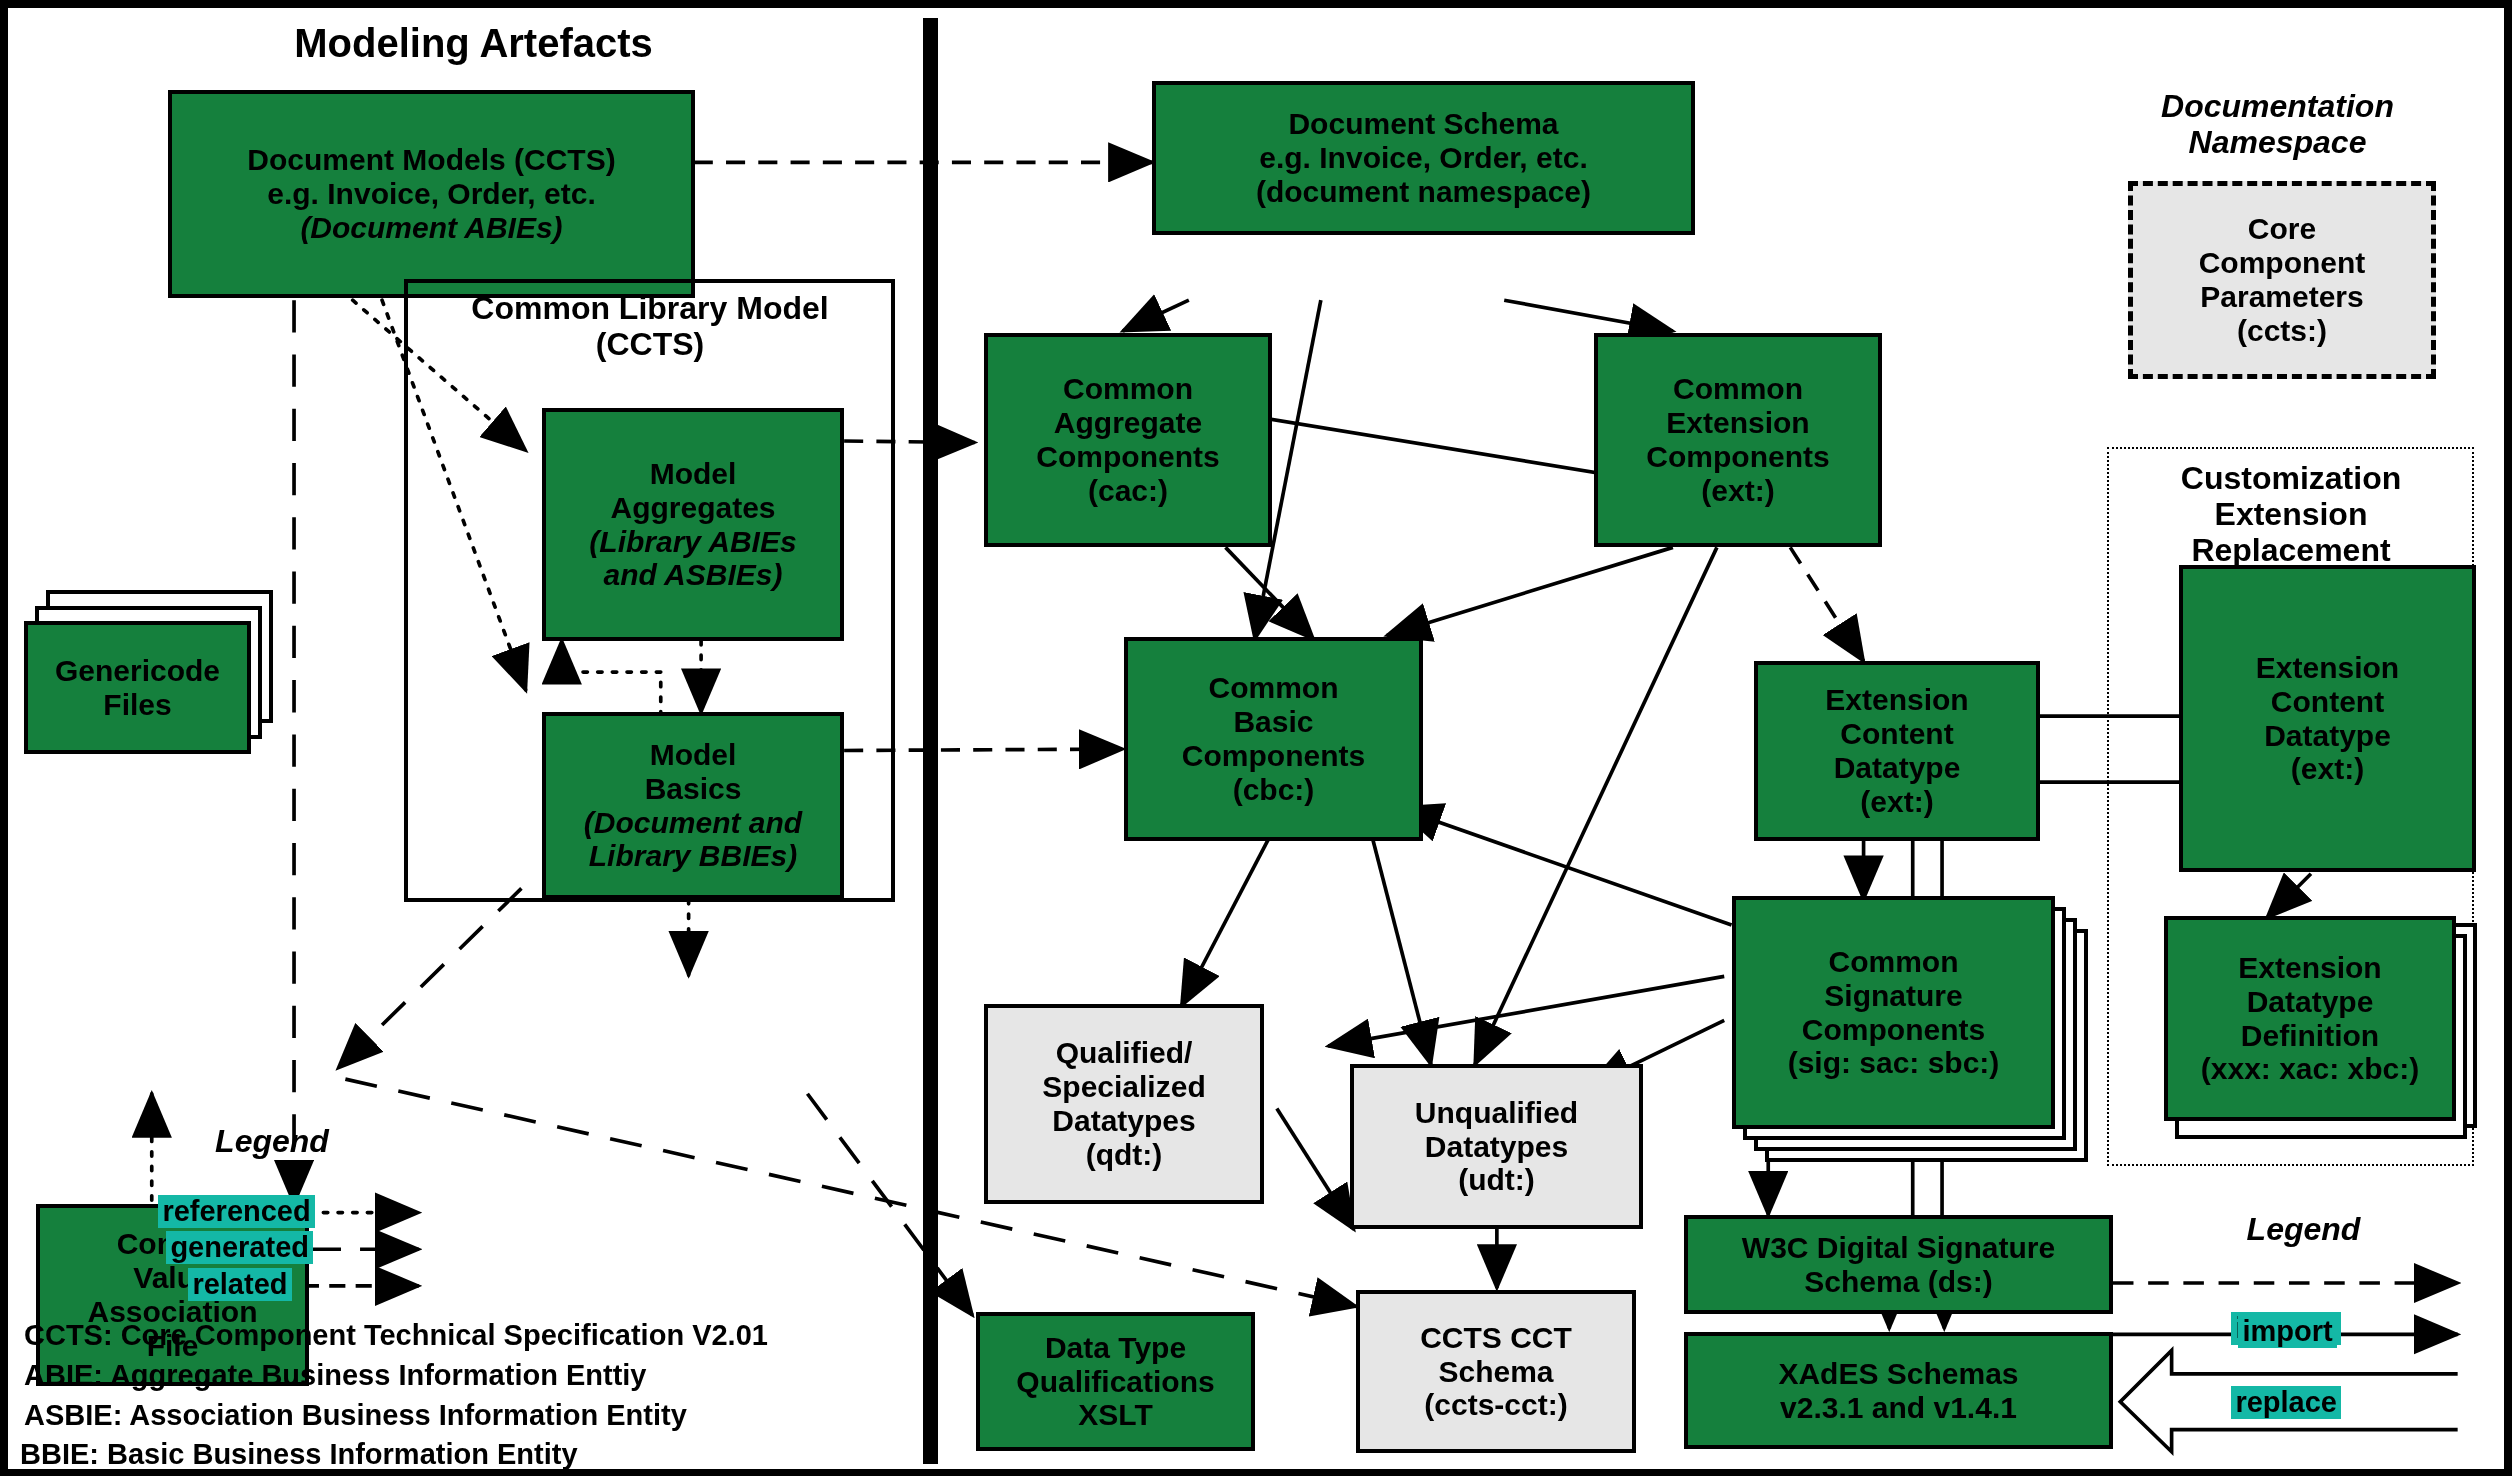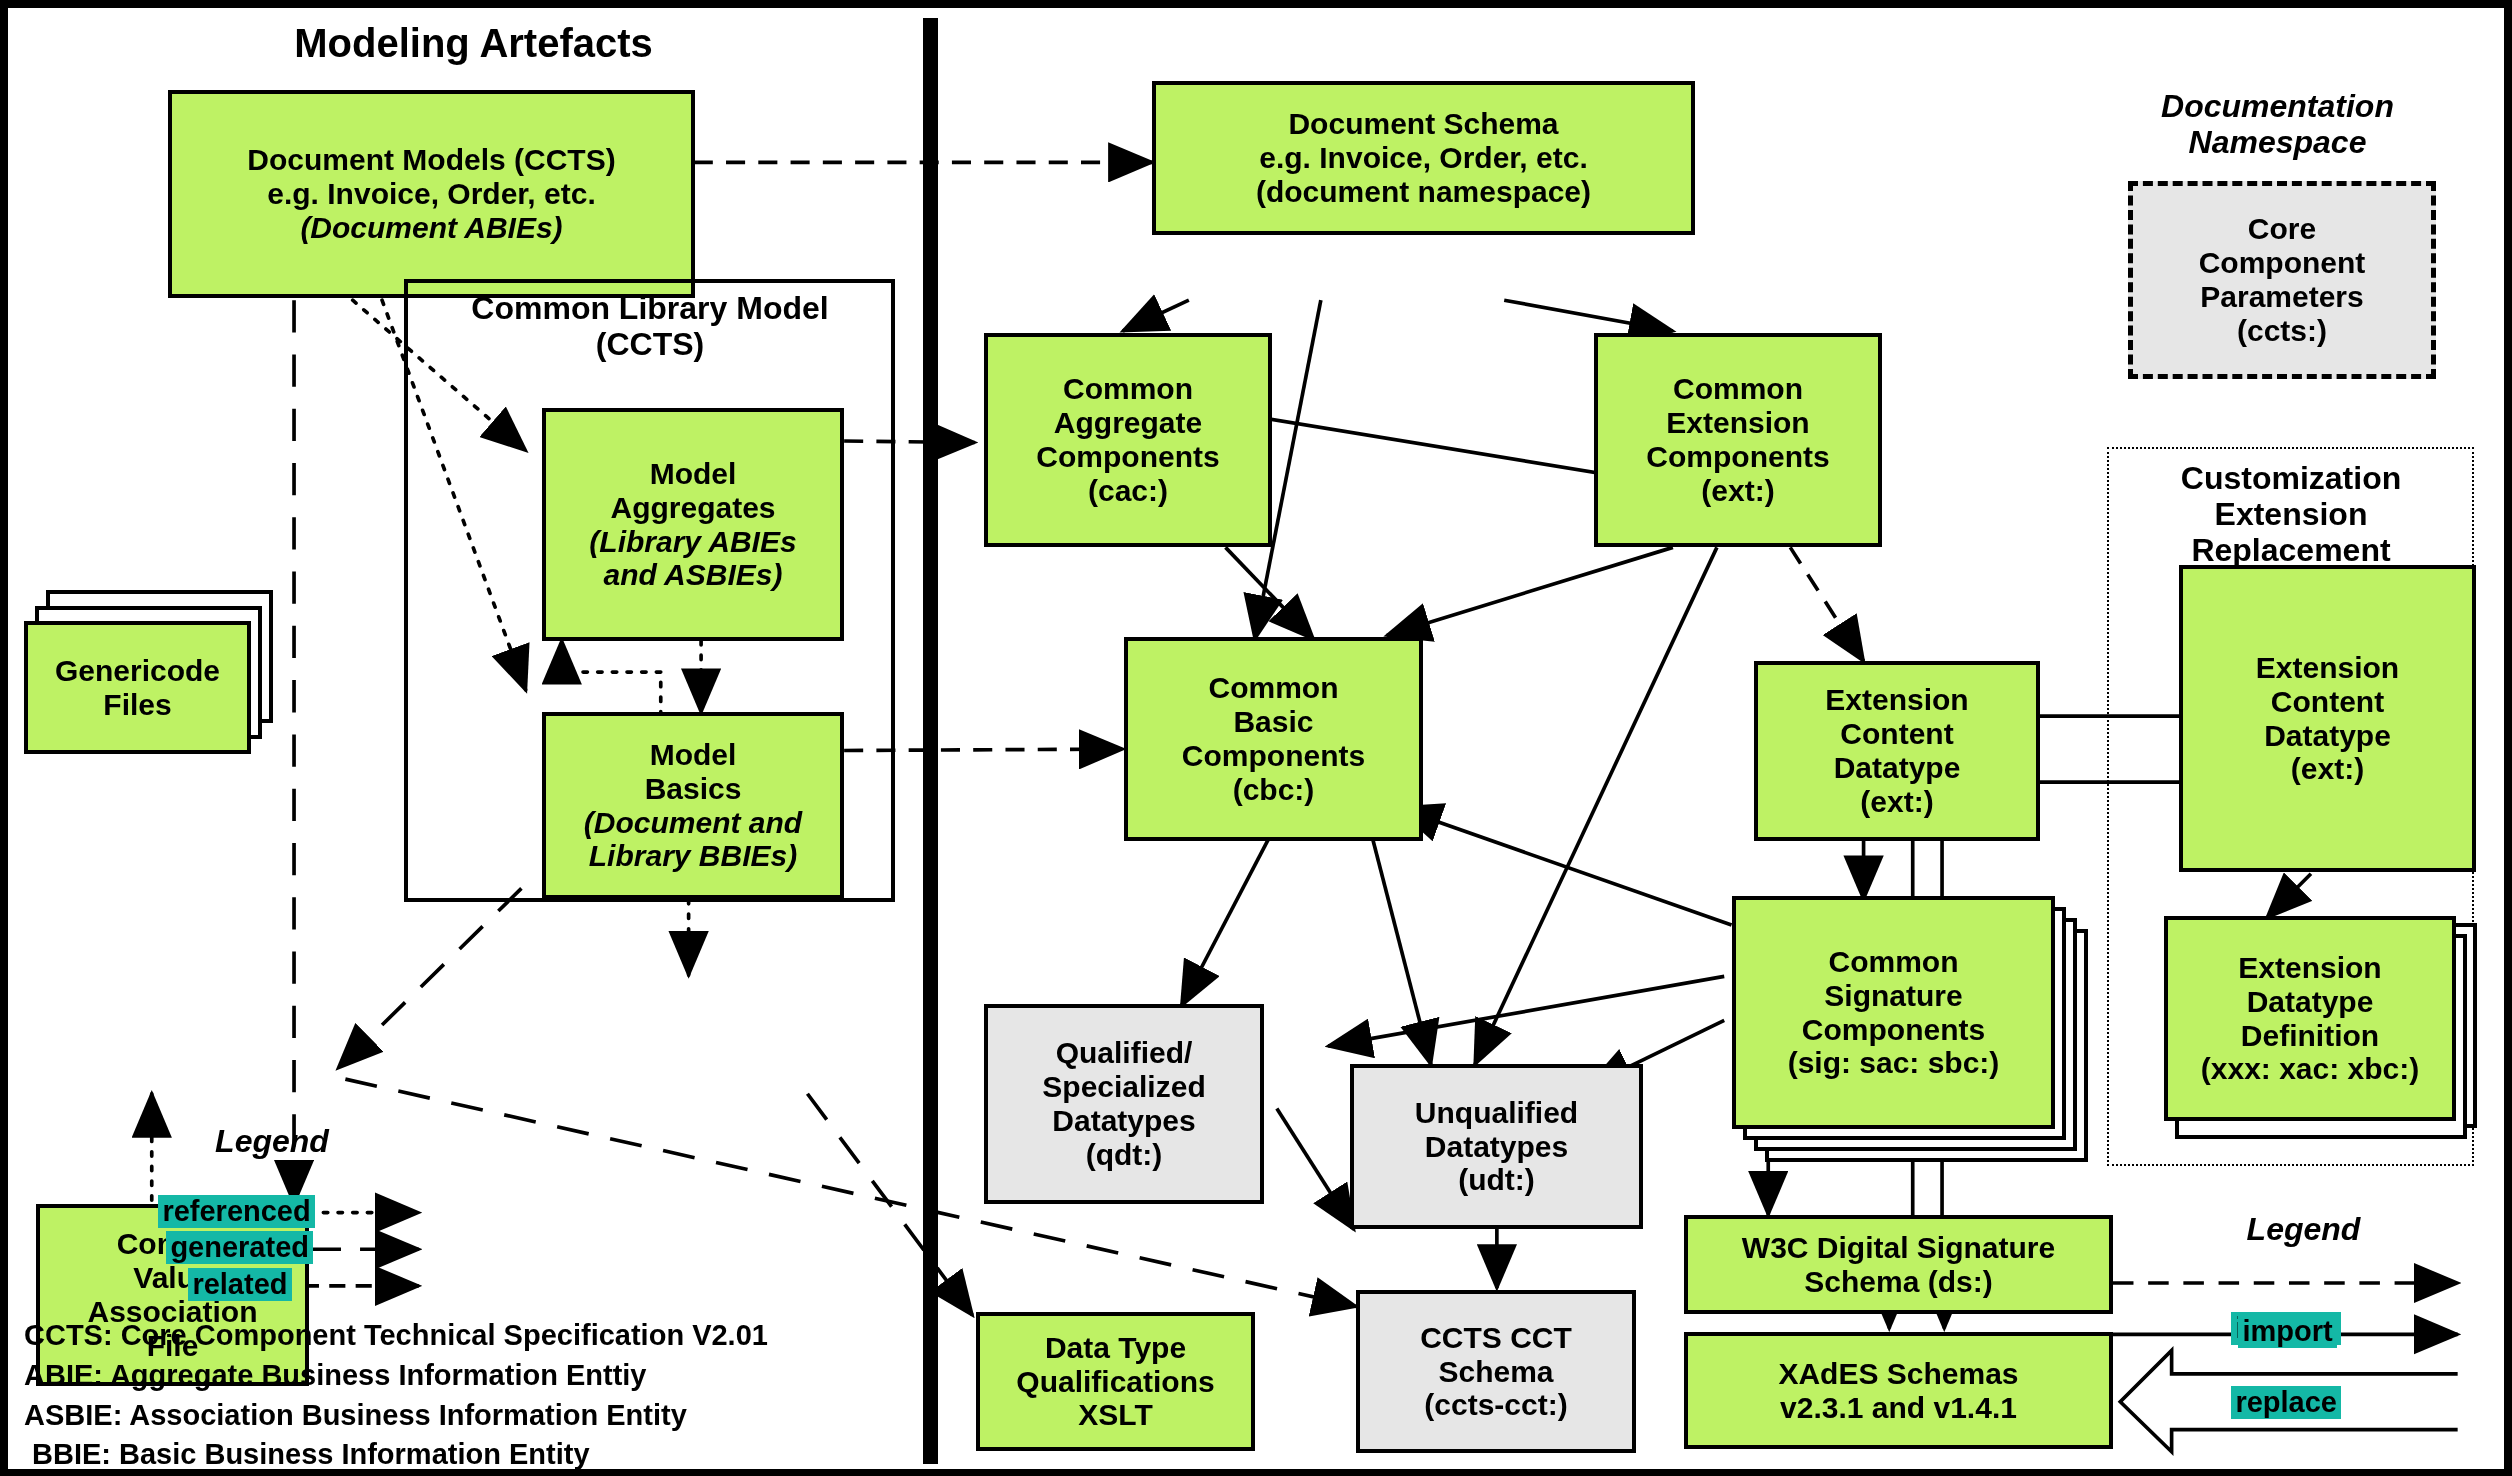--- a/index.html
+++ b/index.html
@@ -5,21 +5,21 @@
   html,body{margin:0;padding:0;background:#fff;}
   body{font-family:"Liberation Sans",sans-serif;}
   #stage{position:relative;width:2512px;height:1477px;background:#fff;
          border:8.8px solid #000;box-sizing:border-box;overflow:hidden;}
   #svgLayer{position:absolute;left:0;top:0;width:2512px;height:1477px;pointer-events:none;}
   .hdr{position:absolute;font-weight:bold;font-size:40px;text-align:center;color:#000;}
   .nsgroup-title{position:absolute;font-weight:bold;font-style:italic;font-size:32px;
                  text-align:center;line-height:1.12;color:#000;}
   .grouptitle{position:absolute;font-weight:bold;font-size:32px;text-align:center;
               line-height:1.12;color:#000;}
-  .box{position:absolute;box-sizing:border-box;background:#bef264;border:4.4px solid #000;
+  .box{position:absolute;box-sizing:border-box;background:#15803d;border:4.4px solid #000;
        display:flex;align-items:center;justify-content:center;text-align:center;
        font-weight:bold;font-size:30px;line-height:1.13;color:#000;padding:1.5px 4.4px;}
   .box.shaded{background:#e6e6e6;}
   .box.dashedb{border:5.9px dashed #000;}
   .box .it{font-style:italic;display:block;}
   .container{position:absolute;box-sizing:border-box;border:4.4px solid #000;background:transparent;}
   .dotcontainer{position:absolute;box-sizing:border-box;border:2.9px dotted #000;background:transparent;}
   .stackshadow{position:absolute;box-sizing:border-box;border:4.4px solid #000;background:#fff;}
   .legend-t{position:absolute;font-weight:bold;font-style:italic;font-size:32px;
             text-align:center;color:#000;}
@@ -193,21 +193,21 @@
   </div>
 
   <div class="legend-t" style="left:110px;top:1115px;width:308px;">Legend</div>
   <div class="legend-lbl" style="left:150px;top:1187px;">referenced</div>
   <div class="legend-lbl" style="left:158px;top:1223px;">generated</div>
   <div class="legend-lbl" style="left:180px;top:1260px;">related</div>
 
   <div class="abbr" style="left:16px;top:1311px;">CCTS: Core Component Technical Specification V2.01</div>
   <div class="abbr" style="left:16px;top:1351px;">ABIE: Aggregate Business Information Enttiy</div>
   <div class="abbr" style="left:16px;top:1391px;">ASBIE: Association Business Information Entity</div>
-  <div class="abbr" style="left:24px;top:1430px;">BBIE: Basic Business Information Entity</div>
+  <div class="abbr" style="left:12px;top:1430px;">BBIE: Basic Business Information Entity</div>
 
   <div class="box" style="left:1144px;top:73px;width:543px;height:154px;">
     <div>
       <span>Document Schema</span><br>
       <span>e.g. Invoice, Order, etc.</span><br>
       <span>(document namespace)</span>
     </div>
   </div>
 
   <div class="box" style="left:976px;top:325px;width:288px;height:214px;">

